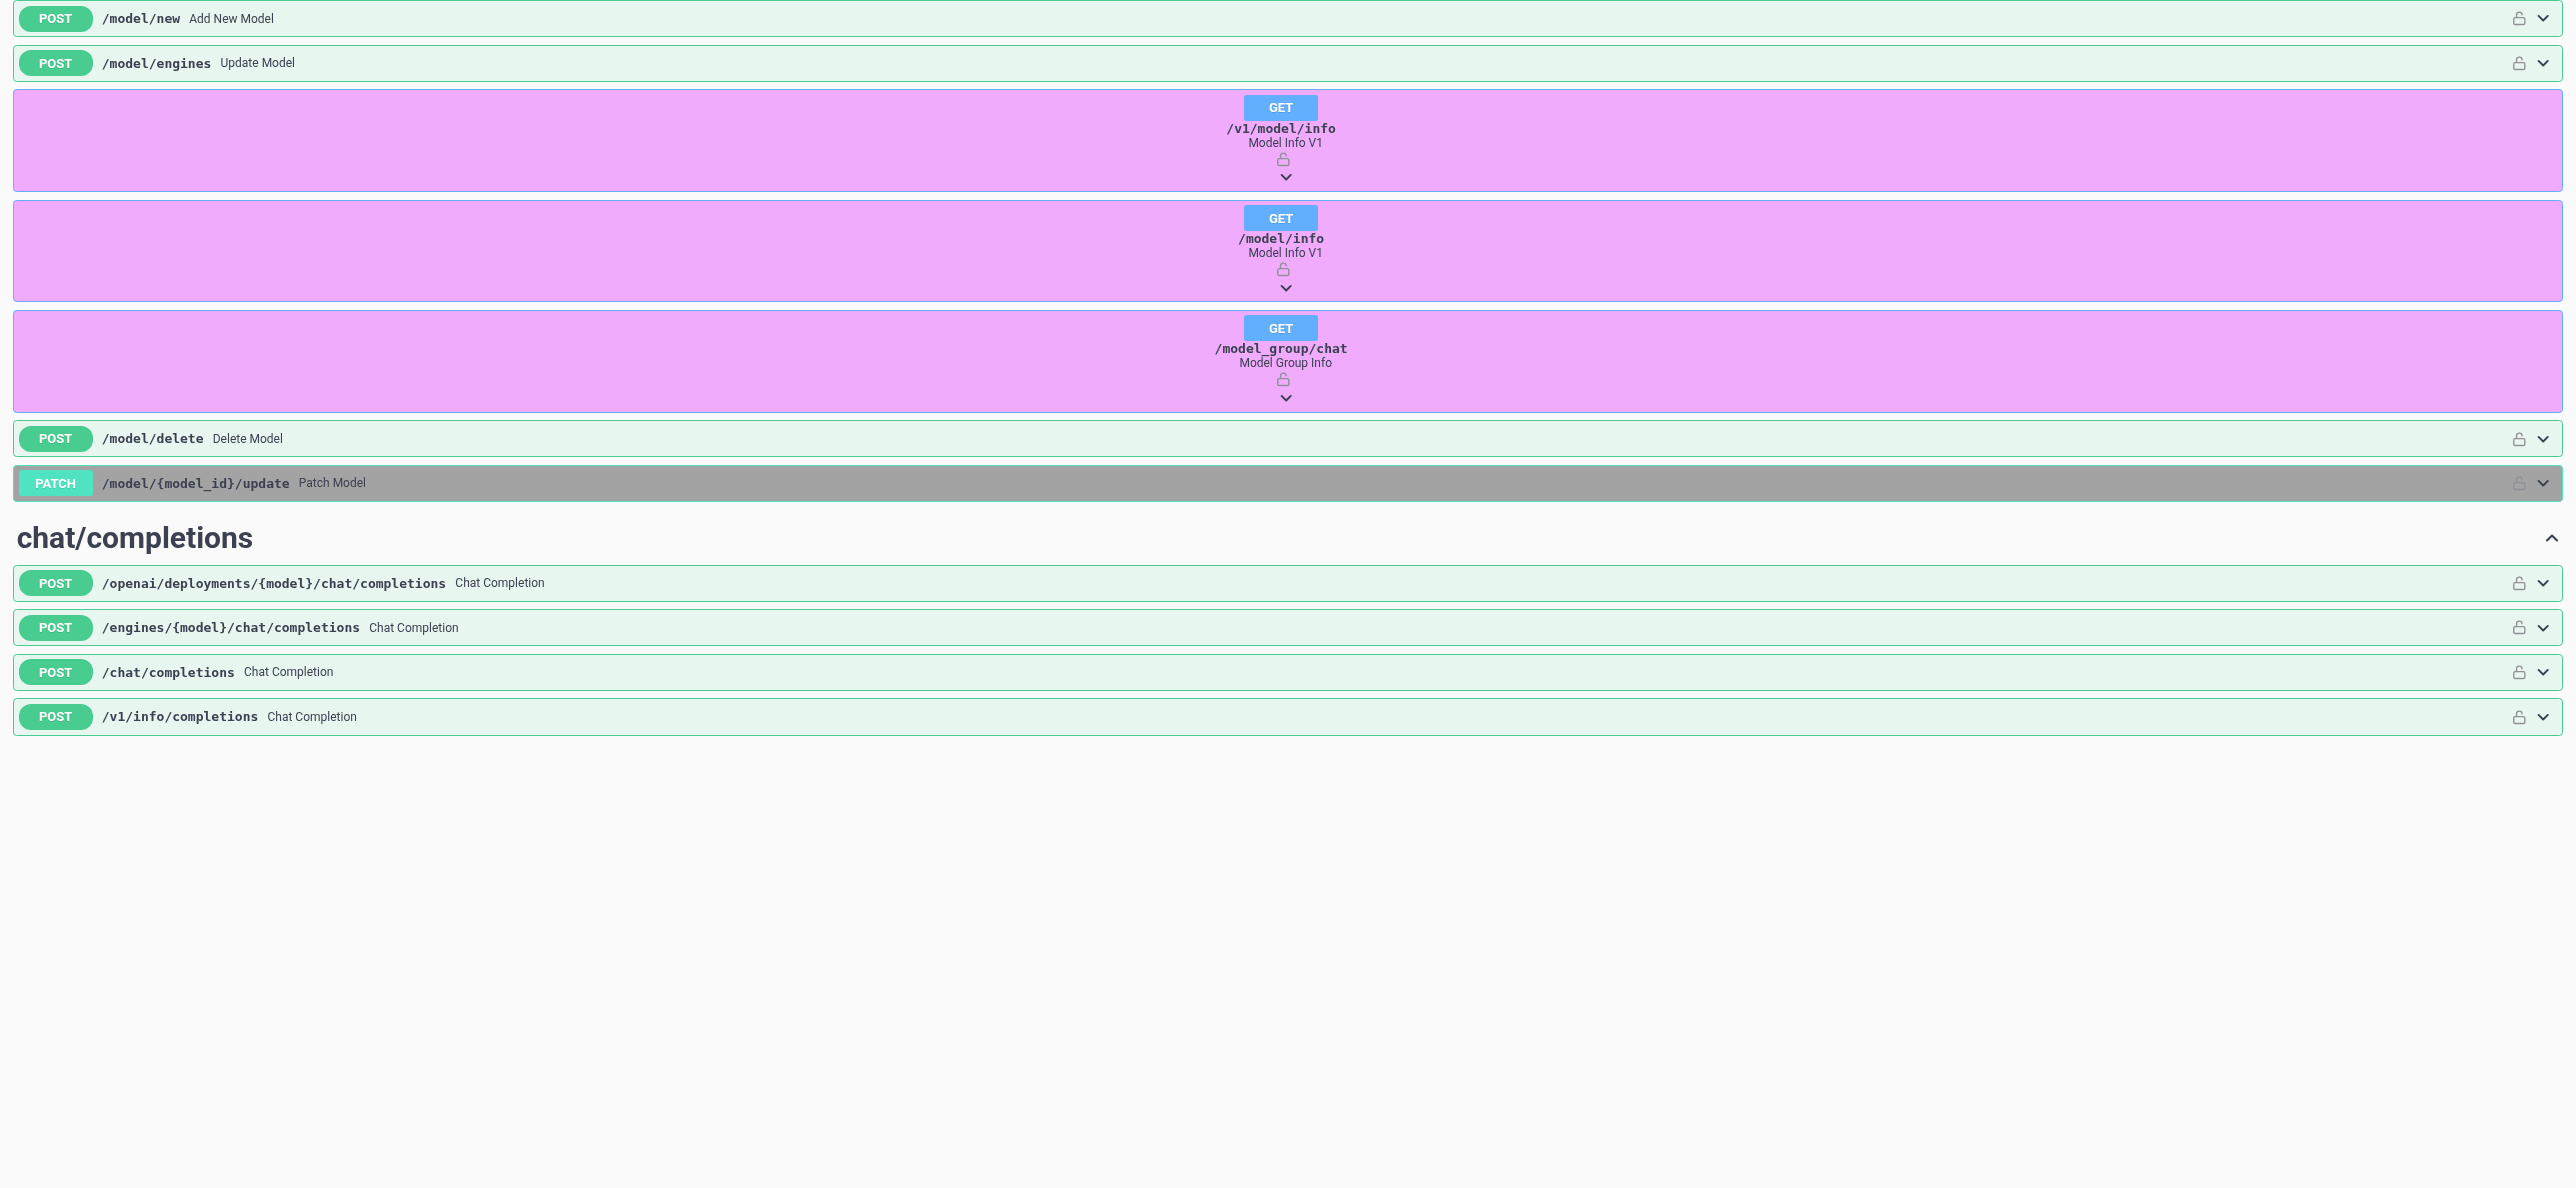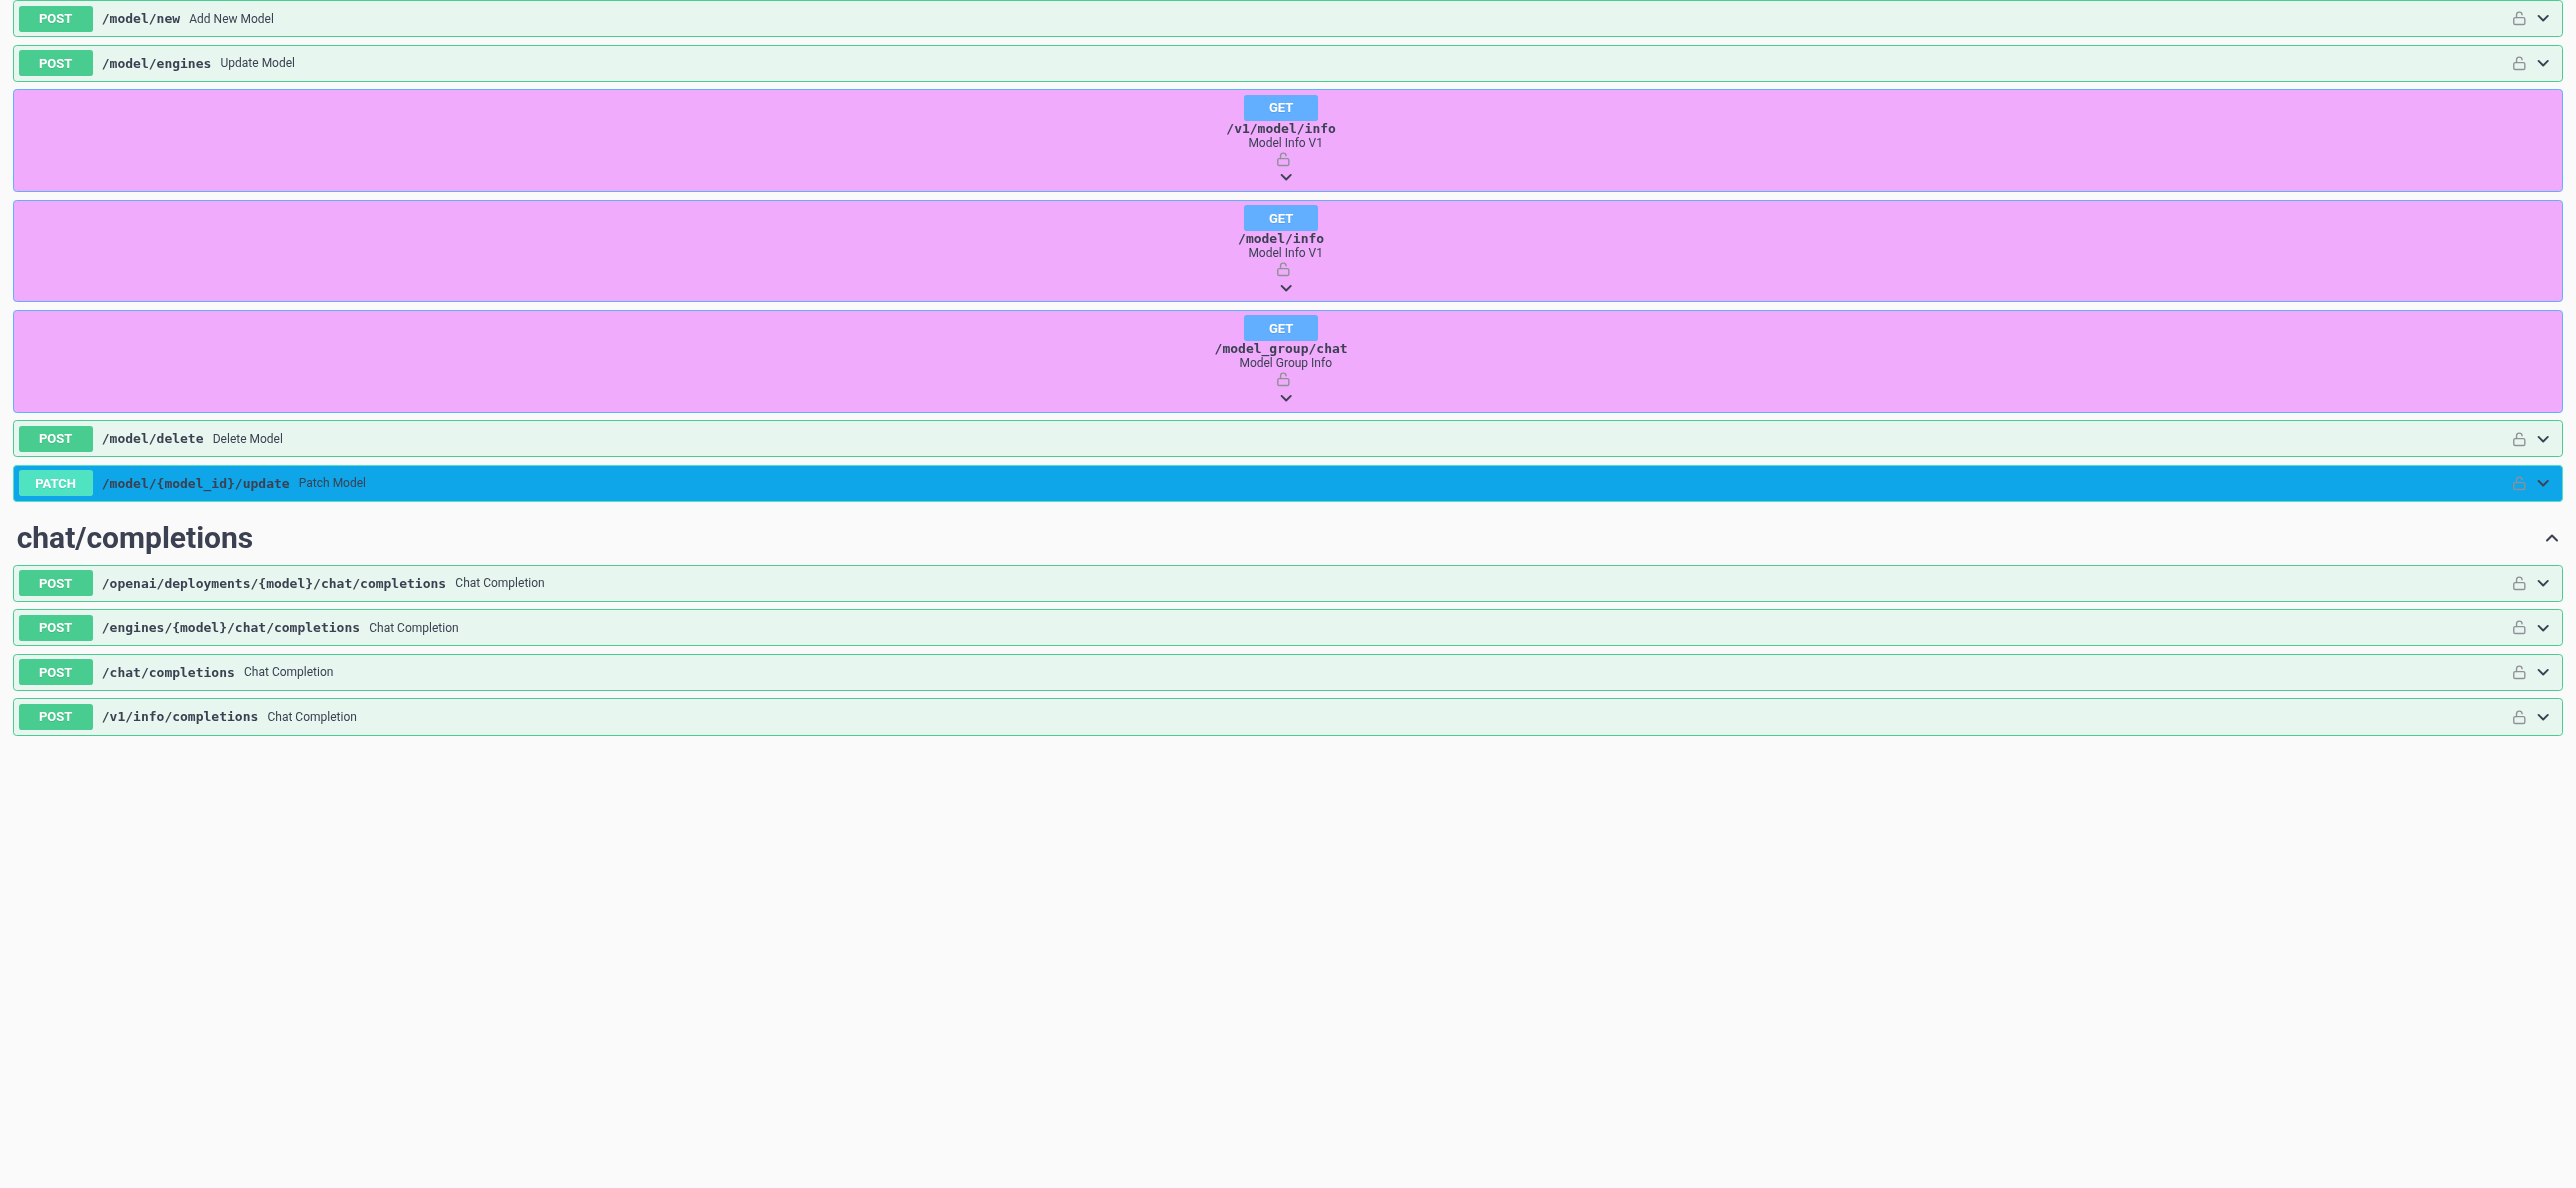--- a/index.html
+++ b/index.html
@@ -20,36 +20,36 @@
   .endpoint.post {
     background: #e8f6f0;
     border-color: #49cc90;
   }
   .endpoint.get {
     background: #f0abfc;
     border-color: #61affe;
     flex-direction: column;
   }
   .endpoint.patch {
-    background: #0ea5e9;
+    background: #a3a3a3;
     border-color: #50e3c2;
   }
   .method-badge {
     display: inline-block;
     min-width: 74px;
     text-align: center;
     color: #fff;
     font-weight: 700;
     font-size: 13px;
     padding: 5.5px 0;
     border-radius: 2.8px;
     margin-right: 9.2px;
     text-shadow: 0 0.9px 0 rgba(0,0,0,.1);
   }
-  .method-badge.post  { background: #49cc90; }
+  .method-badge.post  { background: #49cc90; border-radius: 12px; }
   .method-badge.get   { background: #61affe; }
   .method-badge.patch { background: #50e3c2; }
   .path {
     font-family: ui-monospace, SFMono-Regular, Menlo, Consolas, monospace;
     font-weight: 600;
     font-size: 13px;
     color: #3b4151;
     margin-right: 9.2px;
     word-break: break-all;
   }

